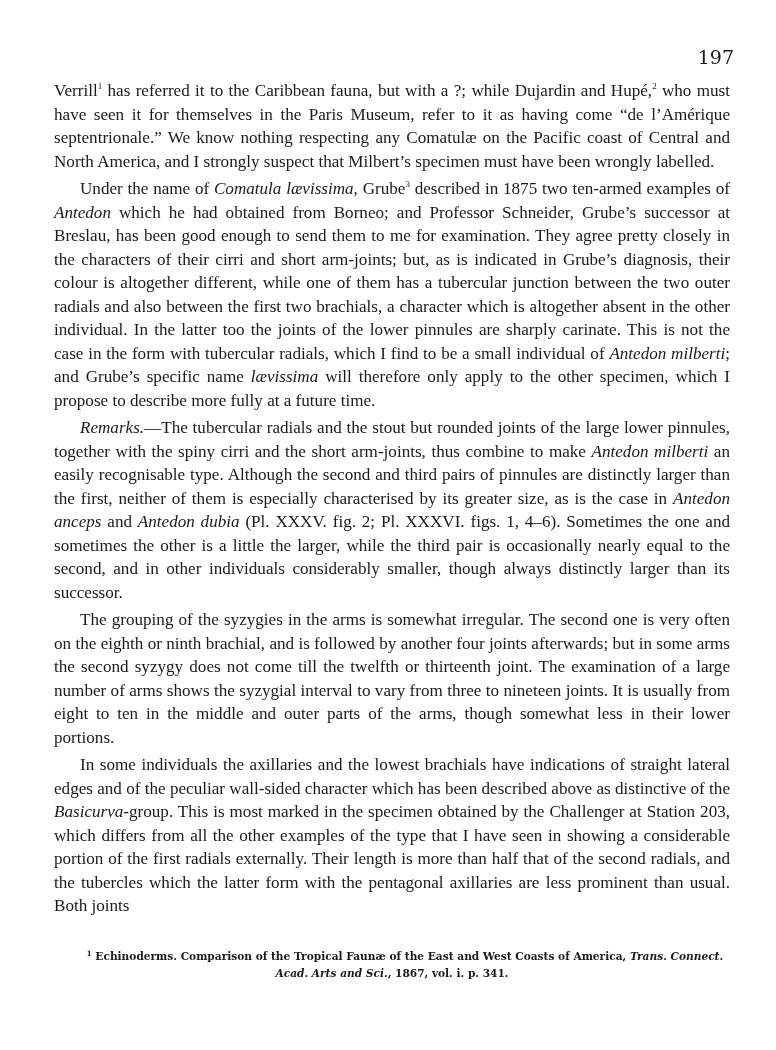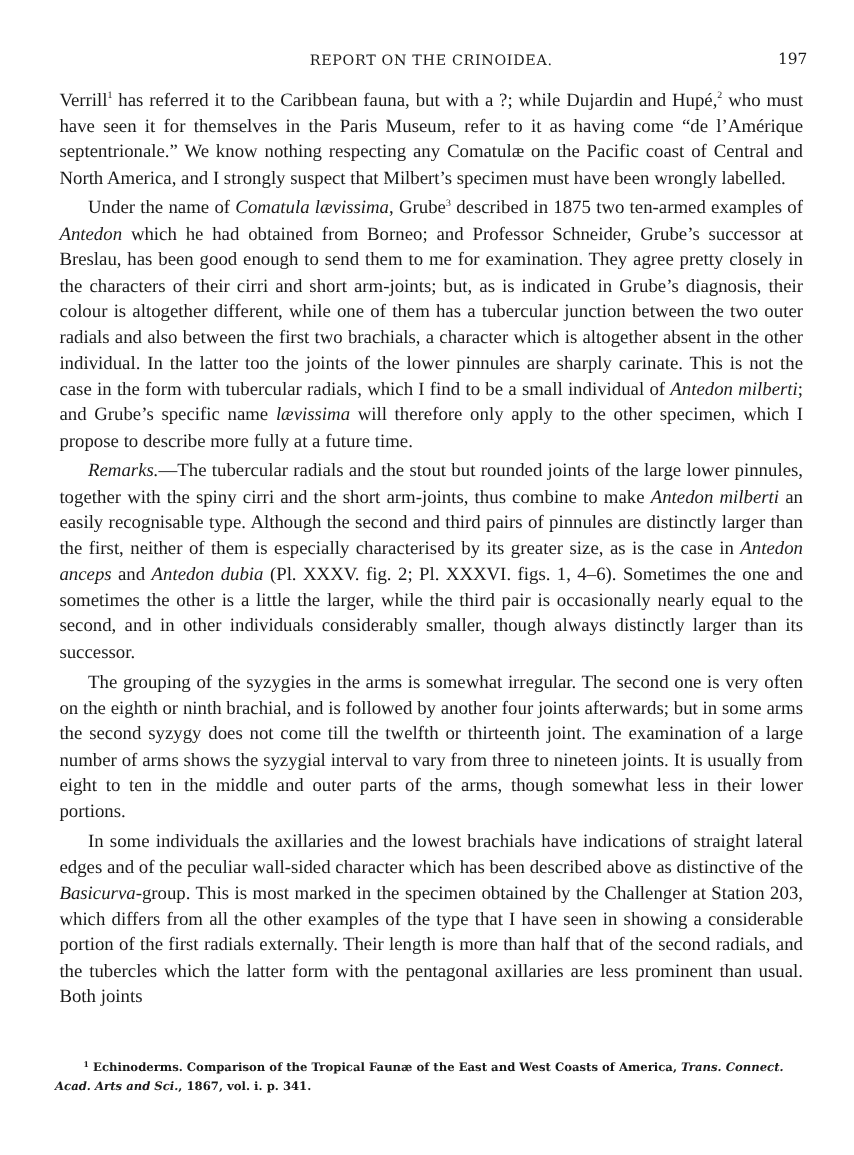--- a/index.html
+++ b/index.html
@@ -3,50 +3,49 @@
 <meta charset="utf-8">
 <style>
   html, body { margin: 0; padding: 0; background: #ffffff; }
   body { width: 776px; height: 1050px; position: relative; overflow: hidden; color: #1a1a1a; }
   .page { position: absolute; left: 50px; top: 0; width: 684px; }
   .running-head {
     position: absolute; top: 46px; left: 0; width: 684px; height: 22px;
     font-family: "DejaVu Serif", serif; font-size: 13px; letter-spacing: 0.6px;
   }
   .running-title { position: absolute; left: 0; width: 684px; text-align: center; top: 2px; }
-  .page-number { position: absolute; right: 0; top: 0; font-size: 14px; letter-spacing: 0; }
+  .page-number { position: absolute; right: 0; top: 0; font-size: 19px; letter-spacing: 0; }
   .body-text {
     position: absolute; top: 75px; left: 0; width: 684px;
     font-family: "Liberation Serif", serif; font-size: 17.1px; line-height: 23.5px;
     text-align: justify;
   }
   .body-text p { margin: 4px; }
   .body-text p.indent { text-indent: 26px; }
   .body-text p.noindent { text-indent: 0; }
   .body-text i { font-style: italic; }
   sup { font-size: 9px; vertical-align: 7px; line-height: 0; }
   .footnotes {
     position: absolute; top: 948px; left: 0; width: 684px;
     font-family: "DejaVu Serif", serif; font-size: 10.6px; line-height: 16.6px;
-    text-align: left; font-weight: bold; margin-top: 15px;
+    text-align: center; font-weight: bold;
   }
   .footnotes p { margin: 0; }
   .fn1 { text-indent: 26px; }
   .fn-row { position: relative; height: 16.6px; }
   .fn2 { position: absolute; left: 26px; top: 0; }
   .fn3 { position: absolute; left: 264px; top: 0; }
   .footnotes sup { font-size: 7px; vertical-align: 4px; }
   .footnotes i { font-style: italic; }
 </style>
 </head>
 <body>
 
 <div class="page">
   <div class="running-head">
-    <span class="running-title">REPORT ON THE CRINOIDEA.</span>
     <span class="page-number">197</span>
   </div>
 
   <div class="body-text" id="body-text">
       <p class="noindent"><span>Verrill</span><sup>1</sup><span> has referred it to the Caribbean fauna, but with a ?; while Dujardin and Hupé,</span><sup>2</sup><span> who must have seen it for themselves in the Paris Museum, refer to it as having come “de l’Amérique septentrionale.” We know nothing respecting any Comatulæ on the Pacific coast of Central and North America, and I strongly suspect that Milbert’s specimen must have been wrongly labelled.</span></p>
       <p class="indent"><span>Under the name of </span><i>Comatula lævissima</i><span>, Grube</span><sup>3</sup><span> described in 1875 two ten-armed examples of </span><i>Antedon</i><span> which he had obtained from Borneo; and Professor Schneider, Grube’s successor at Breslau, has been good enough to send them to me for examination. They agree pretty closely in the characters of their cirri and short arm-joints; but, as is indicated in Grube’s diagnosis, their colour is altogether different, while one of them has a tubercular junction between the two outer radials and also between the first two brachials, a character which is altogether absent in the other individual.  In the latter too the joints of the lower pinnules are sharply carinate.  This is not the case in the form with tubercular radials, which I find to be a small individual of </span><i>Antedon milberti</i><span>; and Grube’s specific name </span><i>lævissima</i><span> will therefore only apply to the other specimen, which I propose to describe more fully at a future time.</span></p>
       <p class="indent"><i>Remarks.</i><span>—The tubercular radials and the stout but rounded joints of the large lower pinnules, together with the spiny cirri and the short arm-joints, thus combine to make </span><i>Antedon milberti</i><span> an easily recognisable type.  Although the second and third pairs of pinnules are distinctly larger than the first, neither of them is especially characterised by its greater size, as is the case in </span><i>Antedon anceps</i><span> and </span><i>Antedon dubia</i><span> (Pl. XXXV. fig. 2; Pl. XXXVI. figs. 1, 4–6).  Sometimes the one and sometimes the other is a little the larger, while the third pair is occasionally nearly equal to the second, and in other individuals considerably smaller, though always distinctly larger than its successor.</span></p>
       <p class="indent"><span>The grouping of the syzygies in the arms is somewhat irregular.  The second one is very often on the eighth or ninth brachial, and is followed by another four joints after­wards; but in some arms the second syzygy does not come till the twelfth or thirteenth joint.  The examination of a large number of arms shows the syzygial interval to vary from three to nineteen joints.  It is usually from eight to ten in the middle and outer parts of the arms, though somewhat less in their lower portions.</span></p>
       <p class="indent"><span>In some individuals the axillaries and the lowest brachials have indications of straight lateral edges and of the peculiar wall-sided character which has been described above as distinctive of the </span><i>Basicurva</i><span>-group.  This is most marked in the specimen obtained by the Challenger at Station 203, which differs from all the other examples of the type that I have seen in showing a considerable portion of the first radials externally. Their length is more than half that of the second radials, and the tubercles which the latter form with the pentagonal axillaries are less prominent than usual.  Both joints</span></p>
     </div>

